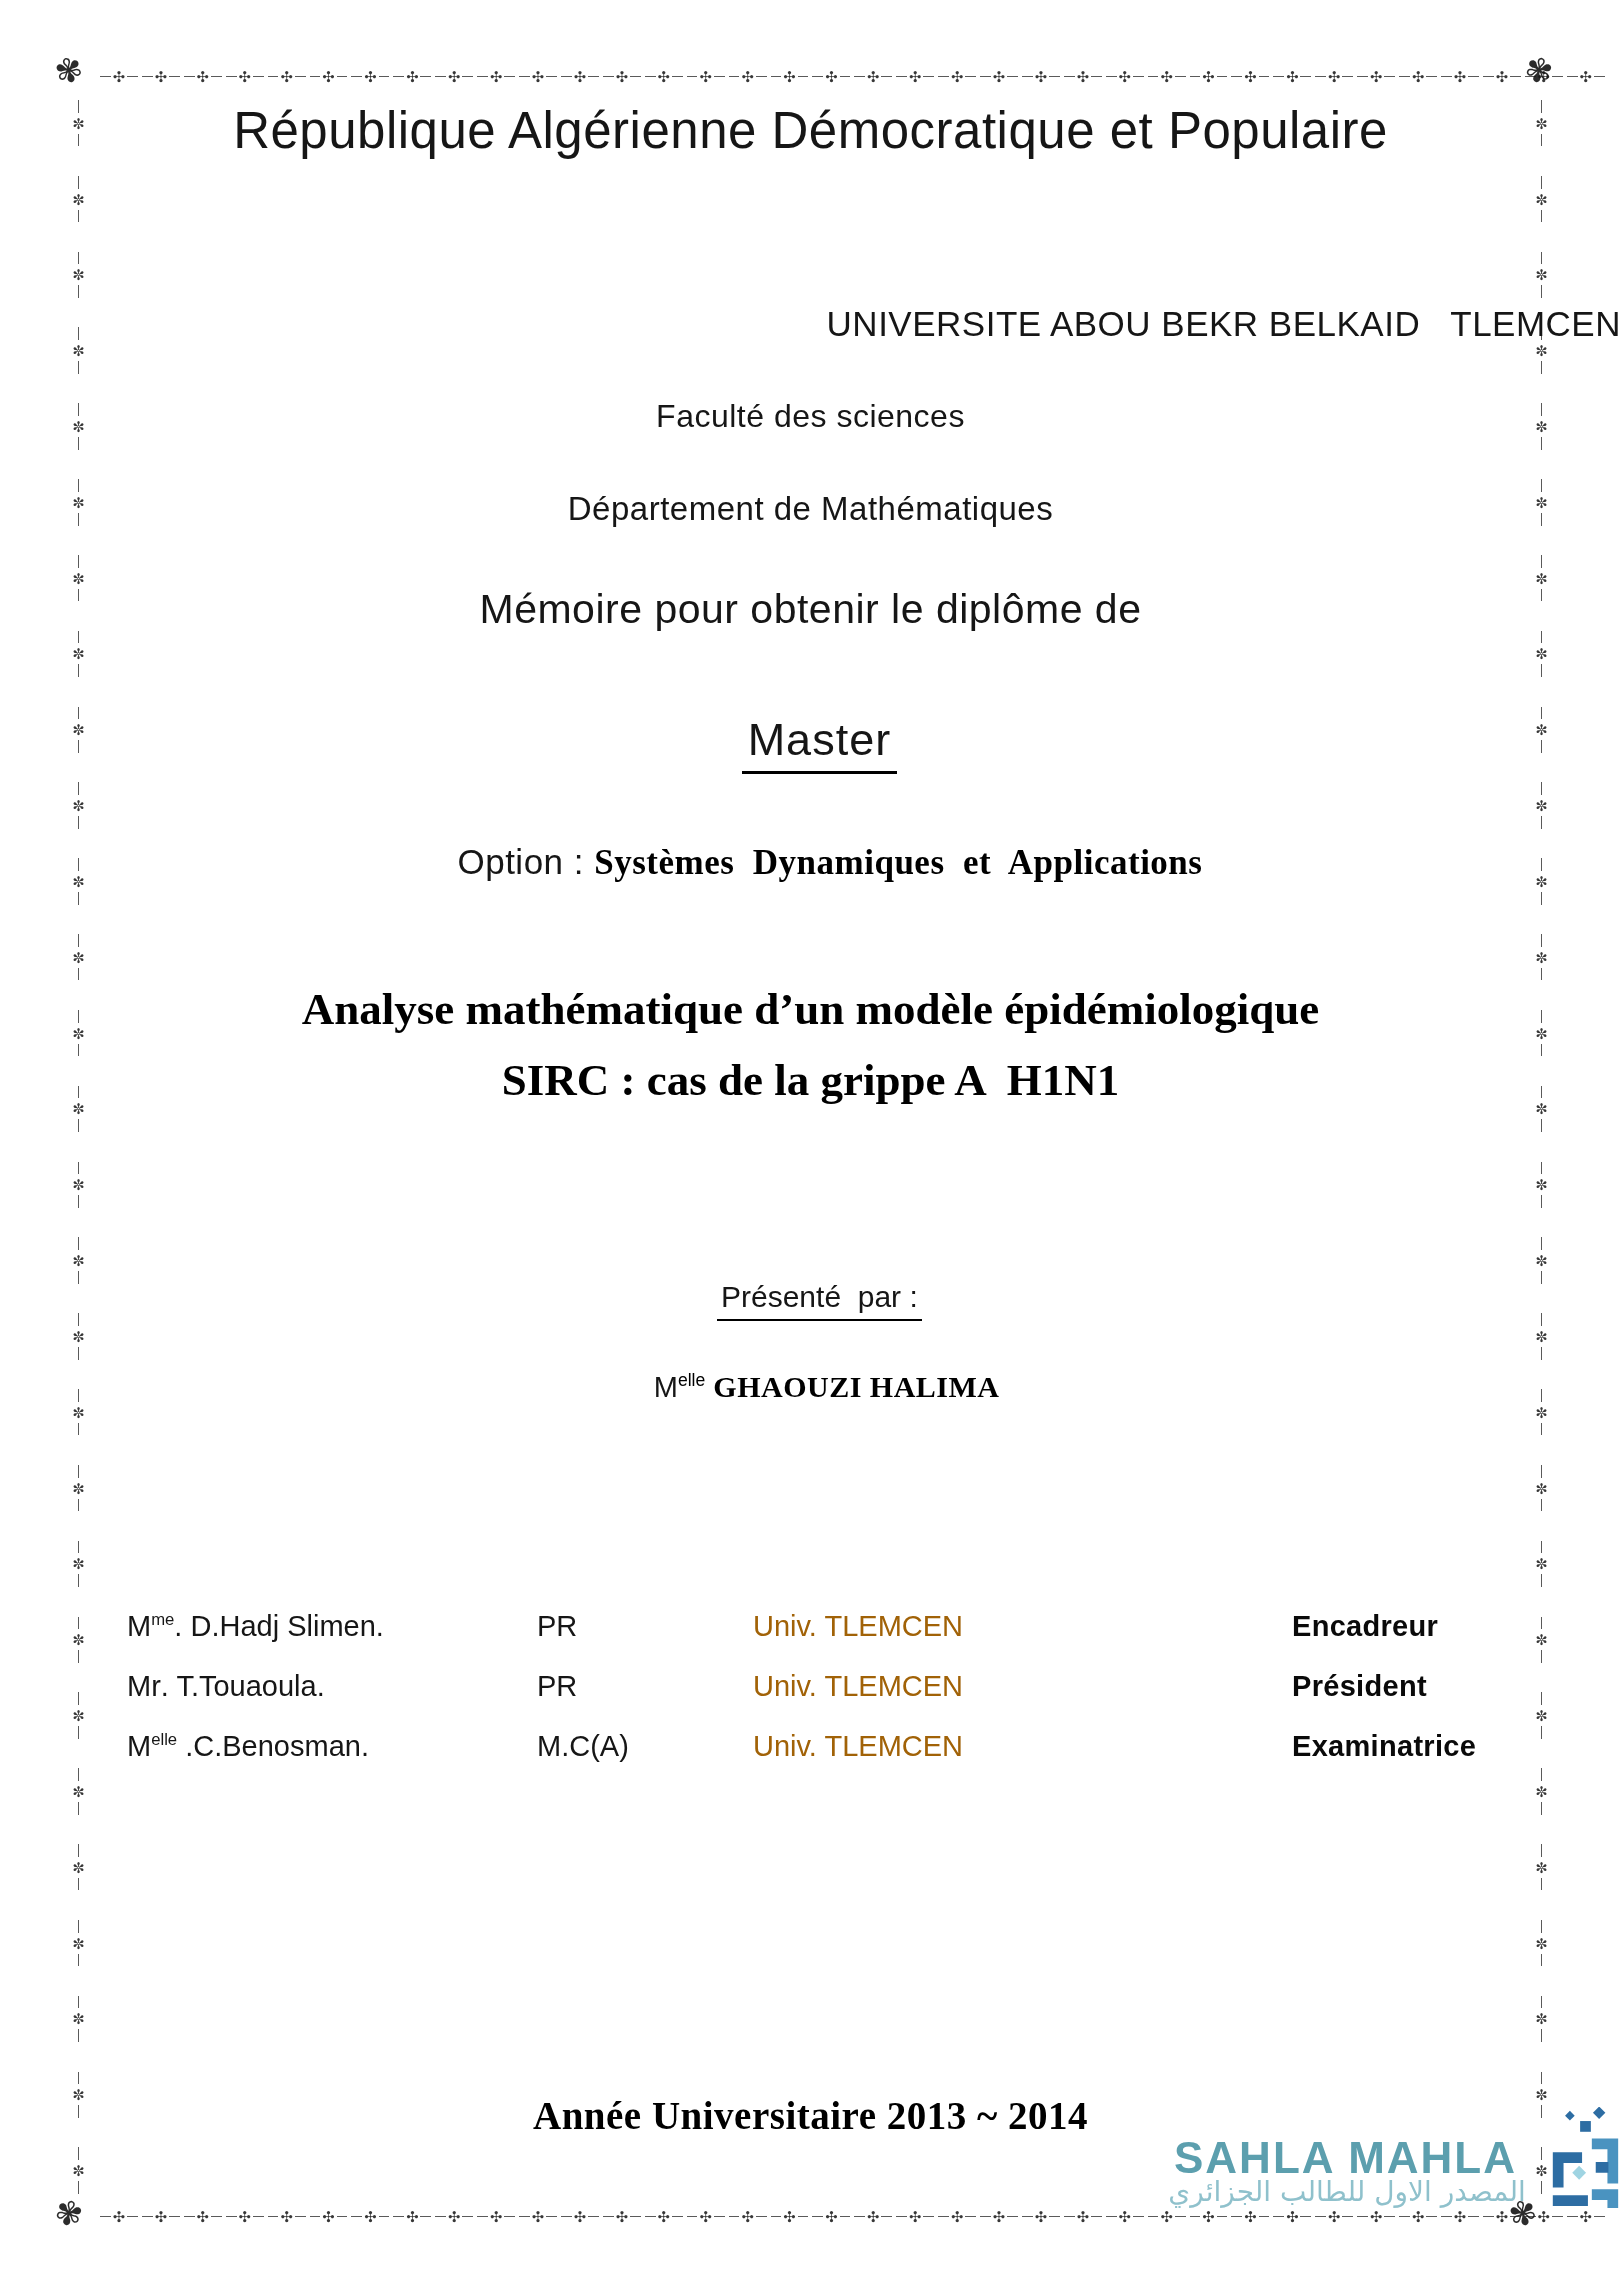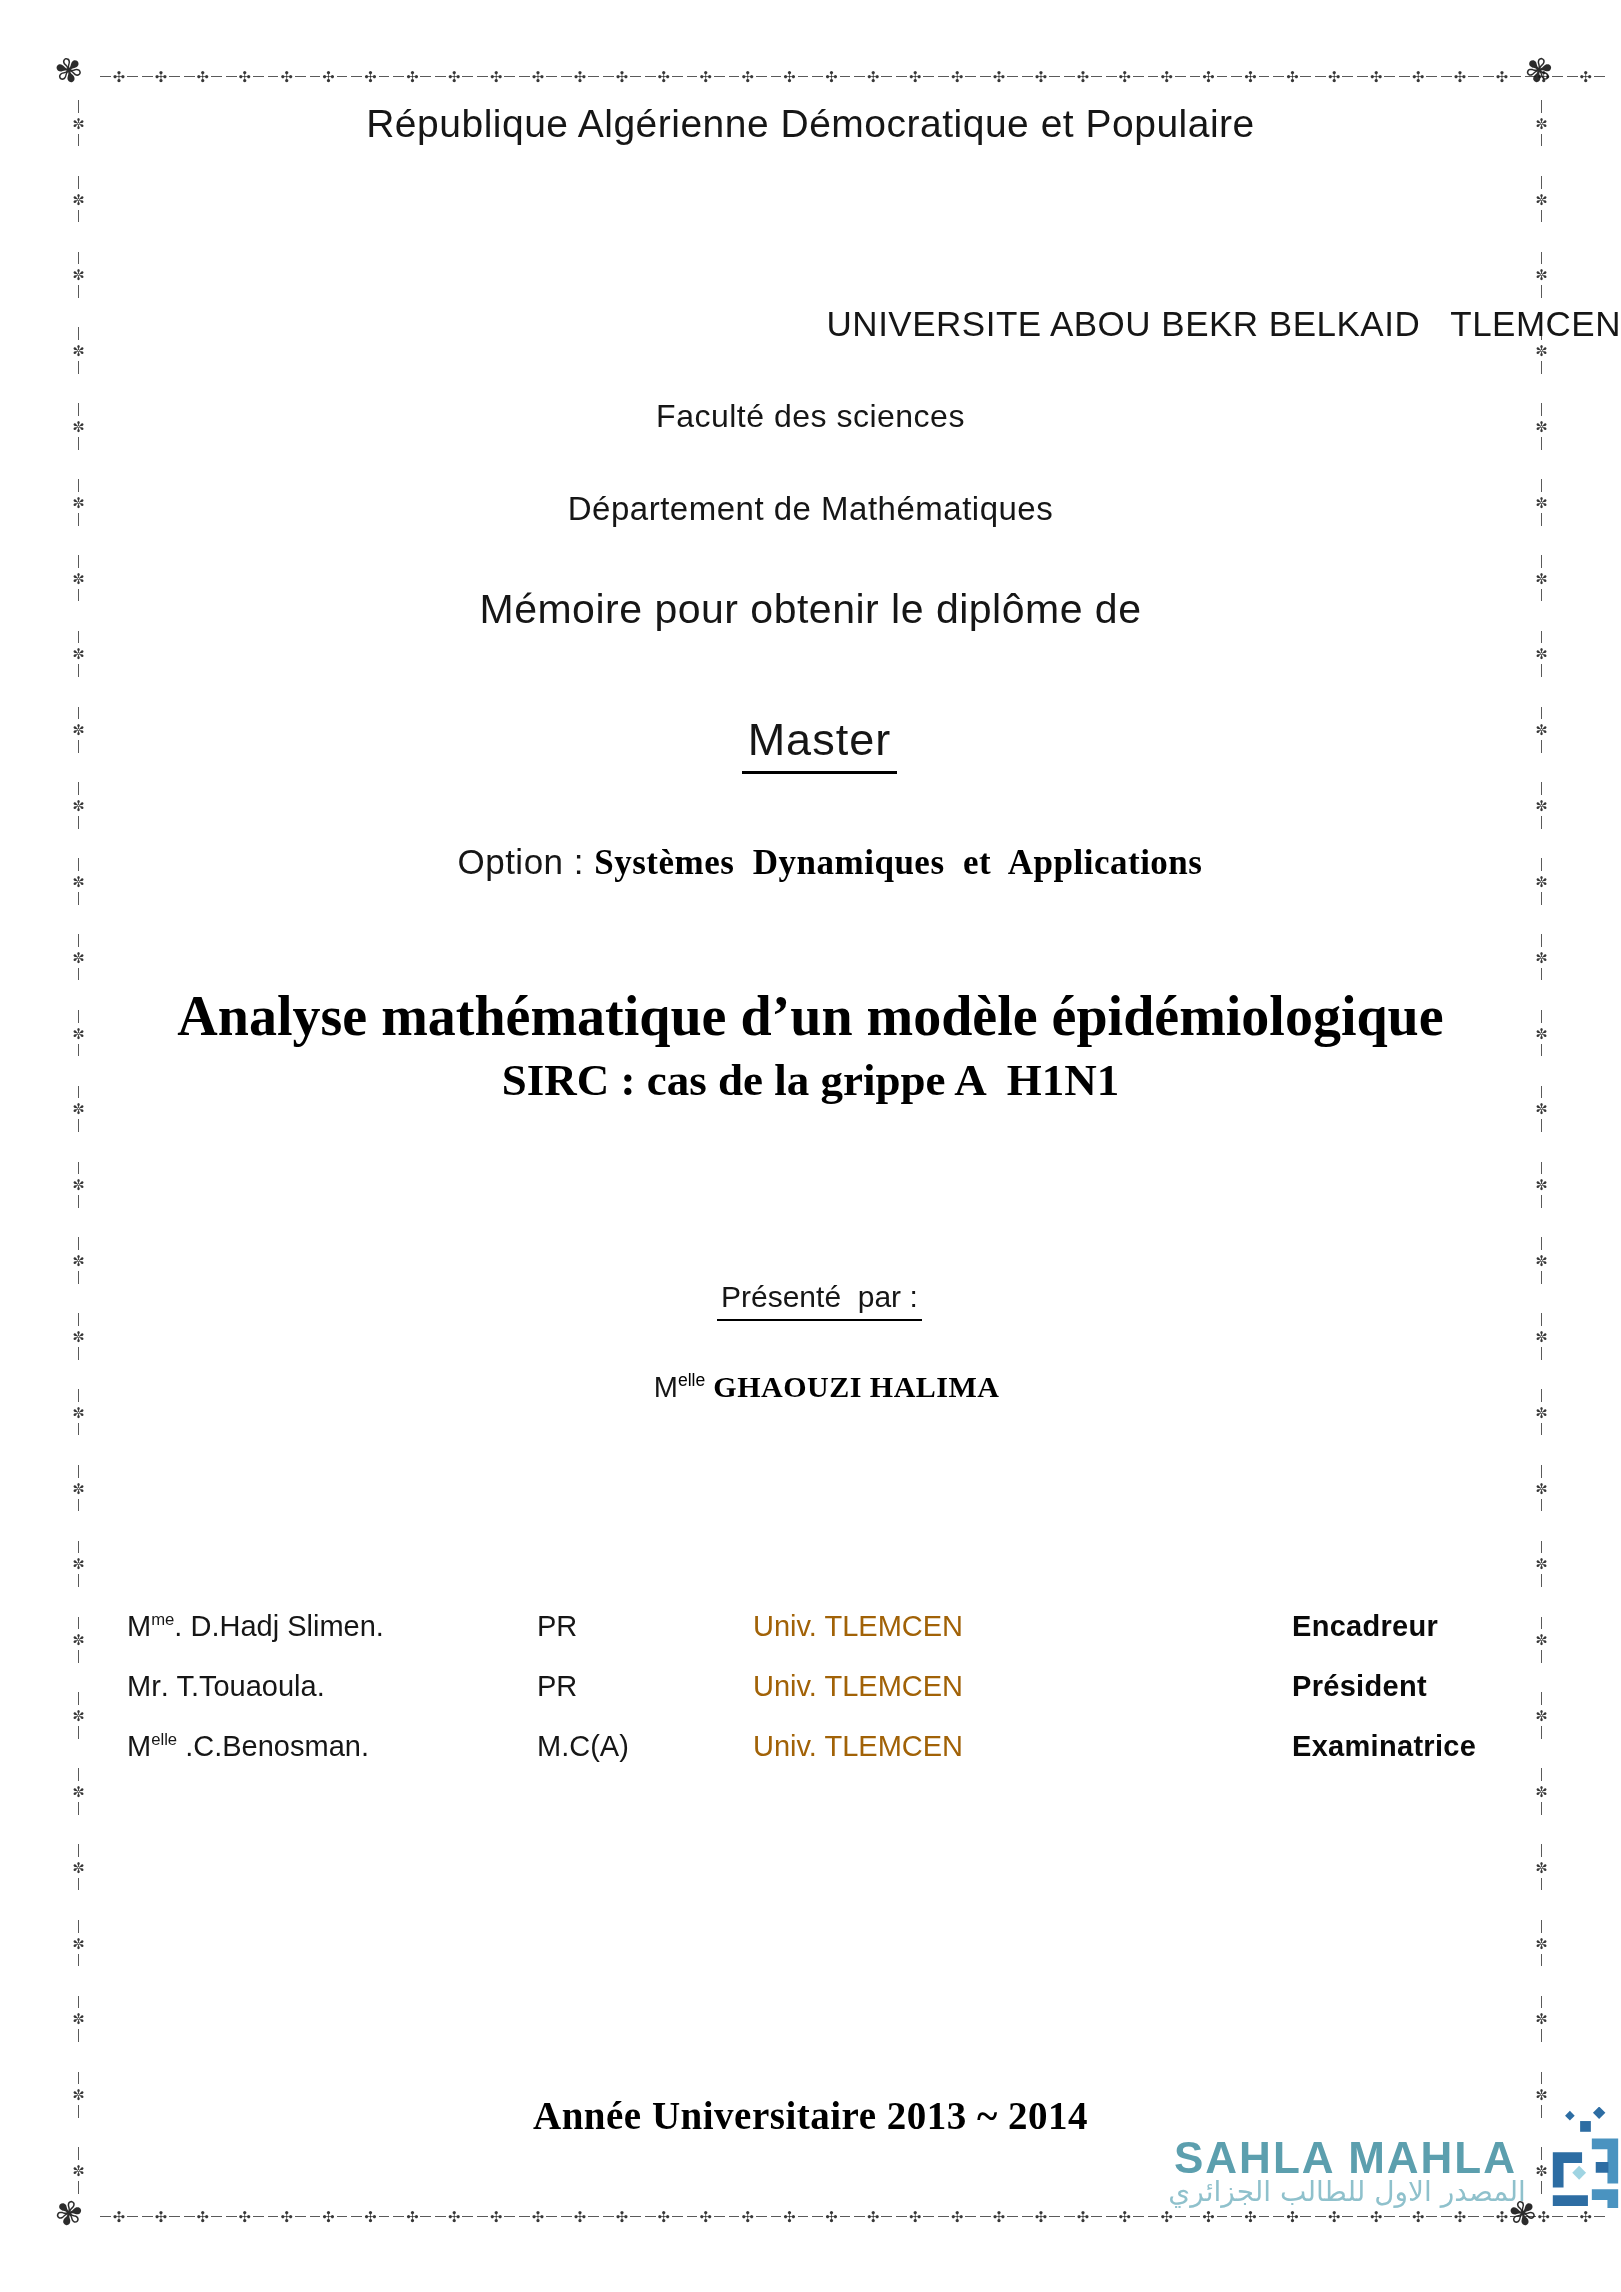--- a/index.html
+++ b/index.html
@@ -20,31 +20,31 @@
   .bchain.h{flex-direction:row;justify-content:space-between;align-items:center;}
   .bchain.v{flex-direction:column;justify-content:space-between;align-items:center;}
   .bcell{display:flex;align-items:center;justify-content:center;}
   .bcell.h{flex-direction:row;}
   .bcell.v{flex-direction:column;}
   .bg{font-style:normal;font-weight:400;font-size:14.7px;font-family:"DejaVu Sans",sans-serif;}
   .hd{display:inline-block;width:10.8px;height:1px;background:rgba(20,20,20,0.7);margin:0 2px;}
   .vd{display:inline-block;width:1px;height:12.7px;background:rgba(20,20,20,0.7);margin:2px 0;}
   .bcorner{position:absolute;z-index:1;font-size:33px;font-family:"DejaVu Sans",sans-serif;color:rgba(20,20,20,0.9);}
   
-  #republic{top:102px;font-size:39px;}
+  #republic{top:102px;font-size:51px;}
   #university{top:304px;font-size:35px;text-align:right;}
   #faculty{top:398px;font-size:32px;}
   #department{top:490px;font-size:33px;}
   #memoire{top:586px;font-size:41px;}
   #master-wrap{top:696px;}
   #master{display:inline-block;font-size:45px;font-weight:300;letter-spacing:1px;
           border-bottom:3.9px solid #000;padding:0 5.9px 4.9px 5.9px;color:#161616;}
   #option-line{top:802px;font-size:35px;}
   #option-value{font-family:"Liberation Serif",serif;font-weight:700;letter-spacing:0.5px;}
-  #title1{top:984px;font-size:56px;}
+  #title1{top:984px;font-size:45px;}
   #title2{top:1055px;font-size:45px;}
   #presente-wrap{top:1262px;}
   #presente{display:inline-block;font-size:30px;font-weight:300;color:#161616;
             border-bottom:2px solid #000;padding:0 3.9px 3.9px 3.9px;}
   #author{top:1337px;font-size:29px;}
   #author .pfx{font-weight:300;color:#161616;}
   #author sup{font-size:17.6px;font-weight:300;}
   #author .nm{font-family:"Liberation Serif",serif;font-weight:700;font-size:30px;letter-spacing:0.5px;}
   #jury-intro{top:1504px;font-size:29px;}
   .jrow{position:absolute;left:0;width:1621px;height:39px;font-size:29px;margin-top:32px;}

